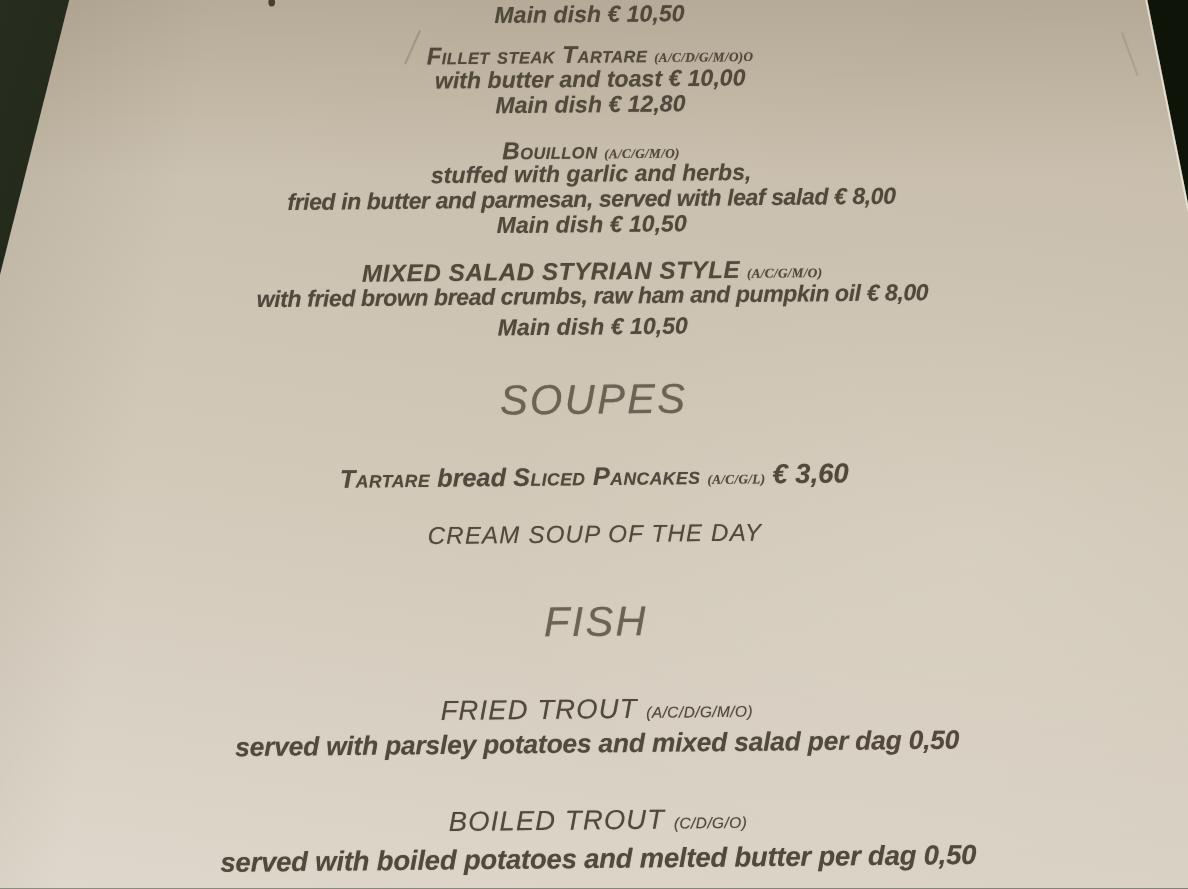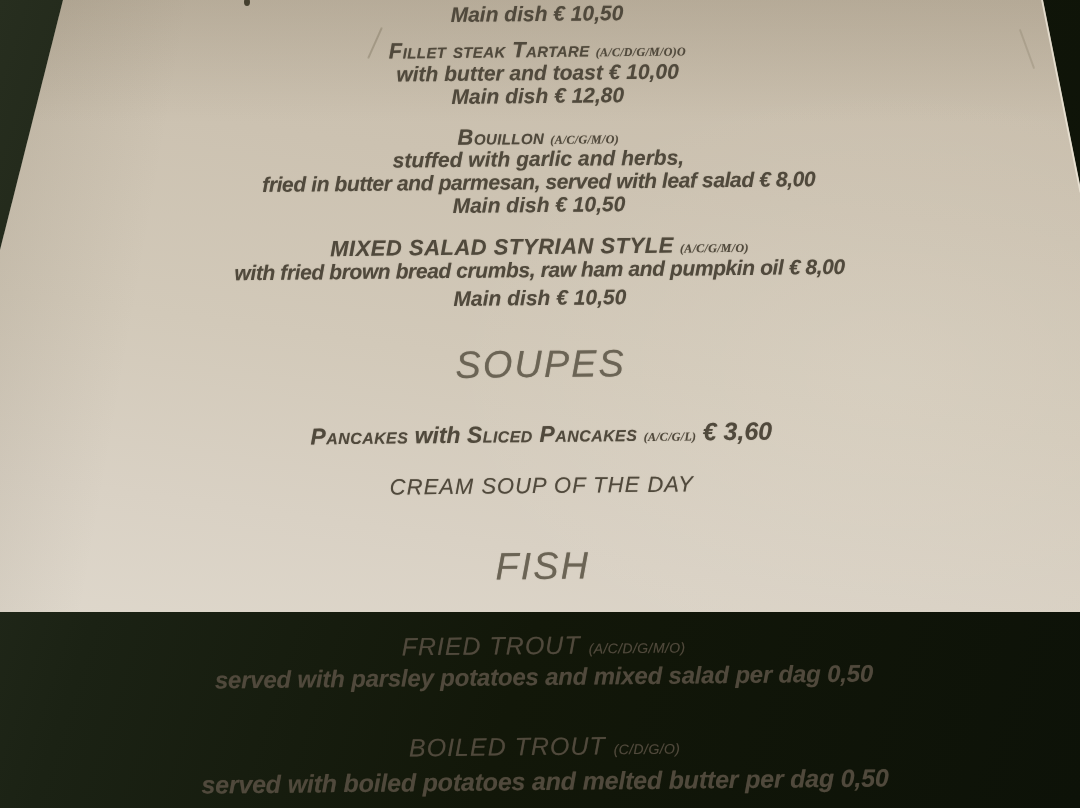--- a/index.html
+++ b/index.html
@@ -10,21 +10,21 @@
     overflow: hidden;
   }
   body {
     
     background: linear-gradient(108deg, #272e1f 0%, #1b2214 22%, #121709 55%, #0d1208 100%);
     font-family: "Liberation Sans", sans-serif;
   }
   .scene {
     position: relative;
     width: 1080px;
-    height: 612px;
+    height: 808px;
   }
   
   .paper {
     position: absolute;
     inset: 0;
     clip-path: polygon(63px 0, 1043px 0, 1080px 185px, 1080px 808px, 0 808px, 0 250px);
     background:
       linear-gradient(to bottom, rgba(108,95,72,0.20) 0%, rgba(108,95,72,0) 20%),
       linear-gradient(100deg, rgba(96,85,64,0.14) 0%, rgba(96,85,64,0) 16%),
       radial-gradient(640px 430px at 82% 62%, rgba(255,251,242,0.12) 0%, rgba(255,251,242,0) 70%),
@@ -141,22 +141,22 @@
       <div class="line t22" style="top:234px">
         <span class="caps">MIXED SALAD STYRIAN STYLE</span>
         <span class="alg">(A/C/G/M/O)</span>
       </div>
       <div class="line t21 narrow" style="top:257px">with fried brown bread crumbs, raw ham and pumpkin oil € 8,00</div>
       <div class="line t21" style="top:285px">Main dish € 10,50</div>
 
       <div class="line heading" style="top:342px">SOUPES</div>
 
       <div class="line t23" style="top:418px">
-        <span class="sc">Pancakes</span>
-        <span>with</span>
+        <span class="sc">Tartare</span>
+        <span>bread</span>
         <span class="sc">Sliced Pancakes</span>
         <span class="alg">(A/C/G/L)</span>
         <span class="price-lg">€ 3,60</span>
       </div>
 
       <div class="line t22 light" style="top:473px">CREAM SOUP OF THE DAY</div>
 
       <div class="line heading" style="top:544px">FISH</div>
 
       <div class="line t25 light" style="top:630px">

